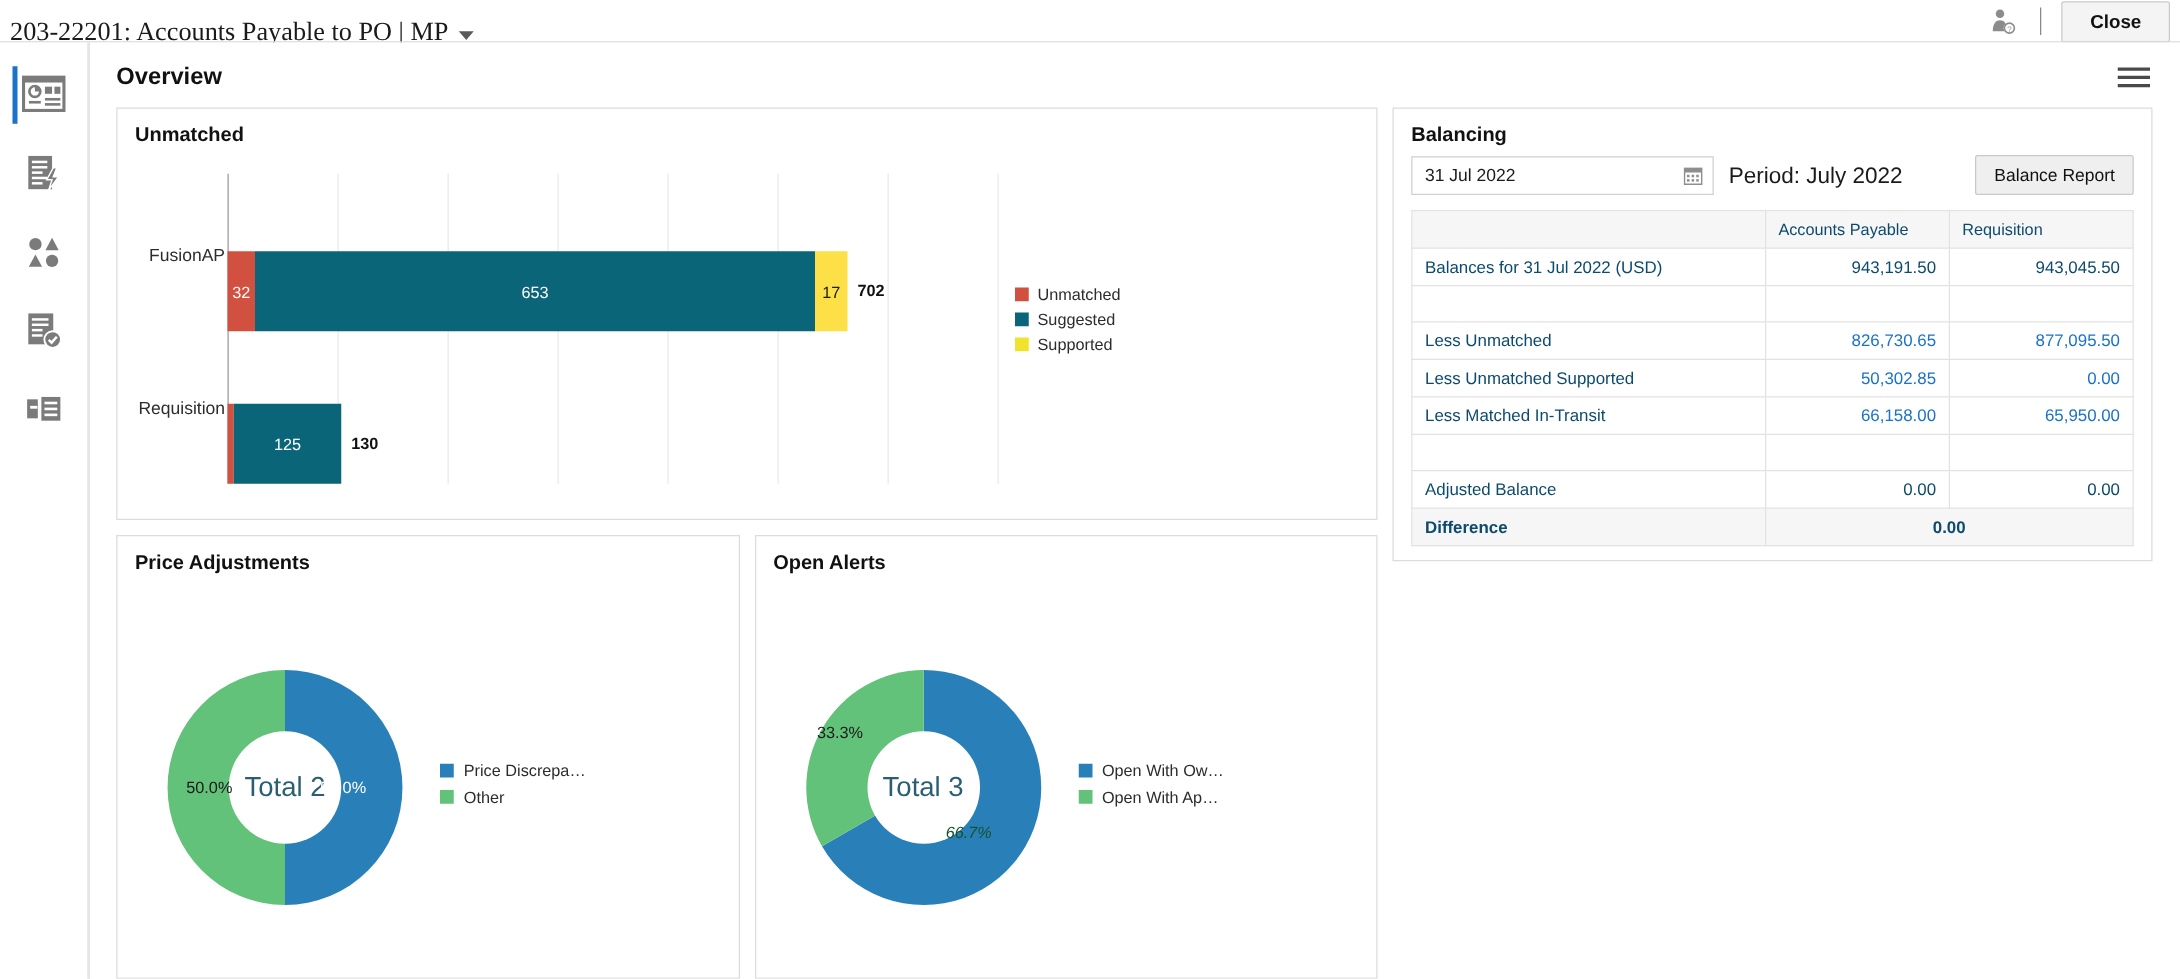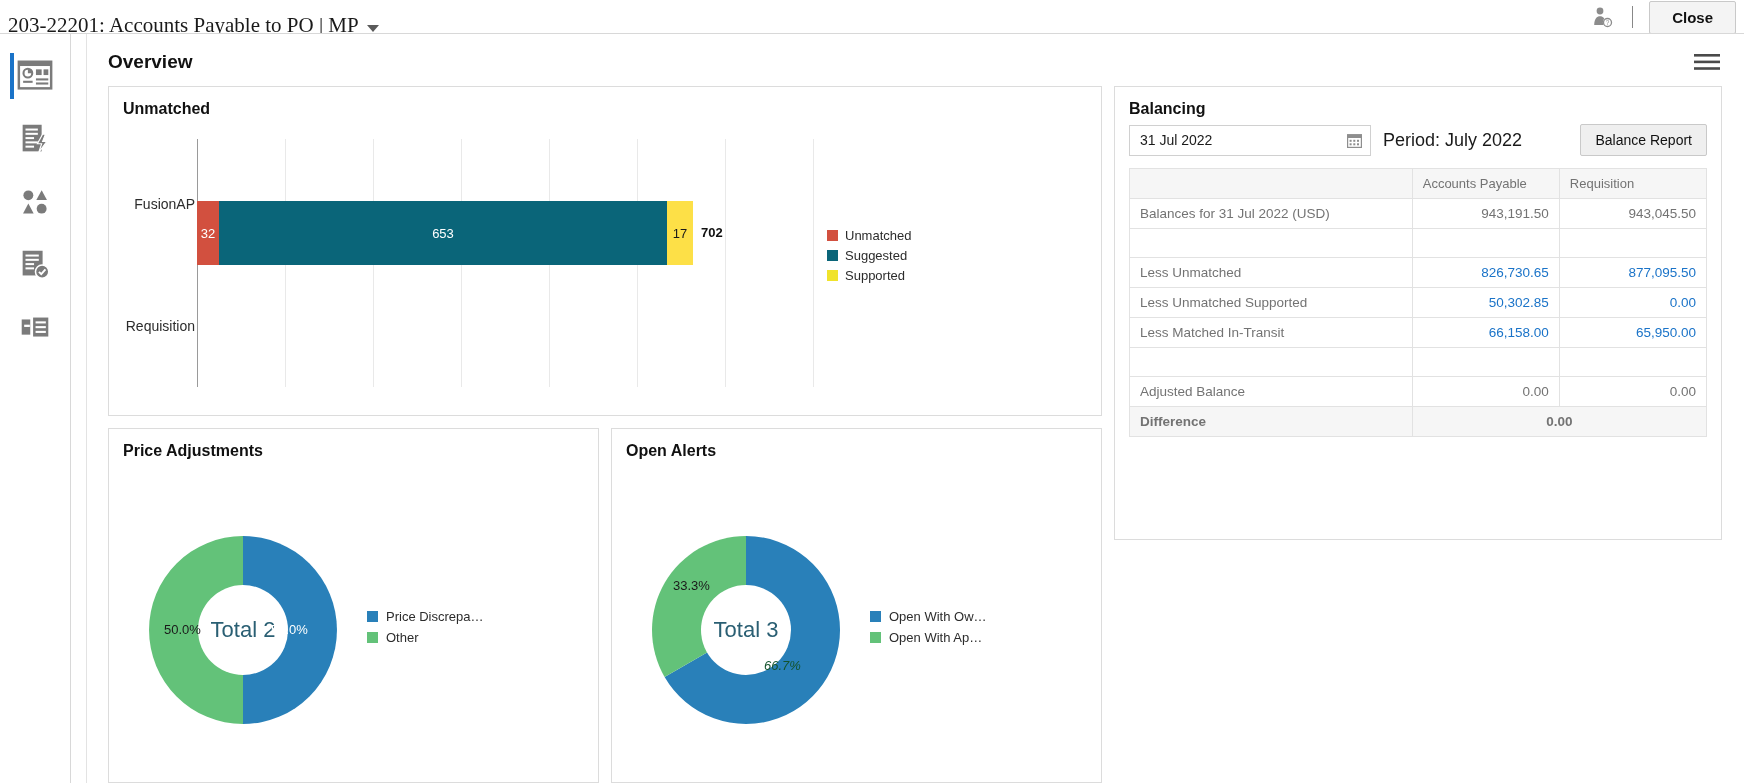--- a/index.html
+++ b/index.html
@@ -54,21 +54,20 @@
   }
   #topbar-bottom-line {
     position: absolute; left: 0; right: 0; top: 33px;
     height: 1px; background: #d8d8d8;
   }
 
   
   #body-area {
     position: absolute; top: 34px; left: 0; right: 0; bottom: 0;
     display: flex;
-    gap: 15px;
   }
 
   
   #sidebar {
     width: 71px;
     background: #ffffff;
     border-right: 1px solid #d8d8d8;
     padding-top: 10px;
     flex: 0 0 71px;
     position: relative;
@@ -158,21 +157,21 @@
     position: absolute; left: 50%; top: 50%; transform: translate(-50%,-50%);
     font-size: 22px; color: #2a5f73;
     white-space: nowrap;
   }
   .pct { position: absolute; font-size: 13px; white-space: nowrap; }
   .donut-legend { font-size: 13px; color: #2c2c2c; margin-left: 24px; }
   .donut-legend .row { display: flex; align-items: center; gap: 8px; margin-bottom: 6px; }
   .donut-legend .swatch { width: 11px; height: 11px; flex: 0 0 11px; }
 
   
-  #balancing-card { height: 454px; }
+  #balancing-card { height: 363px; }
   #bal-controls {
     display: flex; align-items: center;
     padding: 6px 14px 0 14px;
     gap: 0;
   }
   #date-field {
     flex: 0 0 242px;
     border: 1px solid #d0d0d0;
     background: #fff;
     height: 31px;
@@ -195,21 +194,21 @@
   }
   #bal-table {
     margin: 12px 14px 0 14px;
     border-collapse: collapse;
     width: calc(100% - 28px);
     font-size: 13.5px;
   }
   #bal-table th, #bal-table td {
     border: 1px solid #e2e2e2;
     padding: 7px 10px;
-    color: #737373;
+    color: #0c4a6e;
     font-weight: normal;
     height: 30px;
   }
   #bal-table thead th { background: #f6f6f6; text-align: left; font-size: 13px; }
   #bal-table td.num { text-align: right; }
   #bal-table td.link { color: #1a73c8; text-align: right; }
   #bal-table tr.spacer td { height: 29px; }
   #bal-table tr.diff td { background: #f6f6f6; font-weight: bold; }
   #bal-table tr.diff td.diffval { text-align: center; font-weight: bold; }
   #bal-table col.c1 { width: 49%; }
@@ -342,20 +341,27 @@
                 </div>
                 <div class="seg" style="left:22px; width:448px; background:#0a6579;">
                   <span class="seg-label">653</span>
                 </div>
                 <div class="seg" style="left:470px; width:26px; background:#fde047;">
                   <span class="seg-label dark">17</span>
                 </div>
                 <div class="total-label" style="left:504px; top:24px;">702</div>
               </div>
 
+              <div class="bar-row" style="top:156px; height:64px;">
+                <div class="seg" style="left:0px; width:5px; background:#d2503f;"></div>
+                <div class="seg" style="left:5px; width:86px; background:#0a6579;">
+                  <span class="seg-label">125</span>
+                </div>
+                <div class="total-label" style="left:99px; top:24px;">130</div>
+              </div>
             </div>
 
             <div id="legend-bars">
               <div class="row">
                 <span class="swatch" style="background:#d2503f;"></span>
                 <span>Unmatched</span>
               </div>
               <div class="row">
                 <span class="swatch" style="background:#0a6579;"></span>
                 <span>Suggested</span>
@@ -404,21 +410,21 @@
               <div class="donut-holder">
                 <svg viewBox="0 0 200 200" width="200" height="200">
 
                   <path d="M100 100 L100 6 A94 94 0 1 1 18.6 147 Z" fill="#2980b9"></path>
 
                   <path d="M100 100 L18.6 147 A94 94 0 0 1 100 6 Z" fill="#63c279"></path>
                   <circle cx="100" cy="100" r="45" fill="#ffffff"></circle>
                 </svg>
                 <div class="donut-center">Total 3</div>
                 <div class="pct" style="left:118px; top:128px; color:#14532d;font-style:italic;">66.7%</div>
-                <div class="pct" style="left:27px; top:48px; color:#1a1a1a;">33.3%</div>
+                <div class="pct" style="left:15px; top:48px; color:#1a1a1a;">33.3%</div>
               </div>
               <div class="donut-legend">
                 <div class="row">
                   <span class="swatch" style="background:#2980b9;"></span>
                   <span>Open With Ow…</span>
                 </div>
                 <div class="row">
                   <span class="swatch" style="background:#63c279;"></span>
                   <span>Open With Ap…</span>
                 </div>

